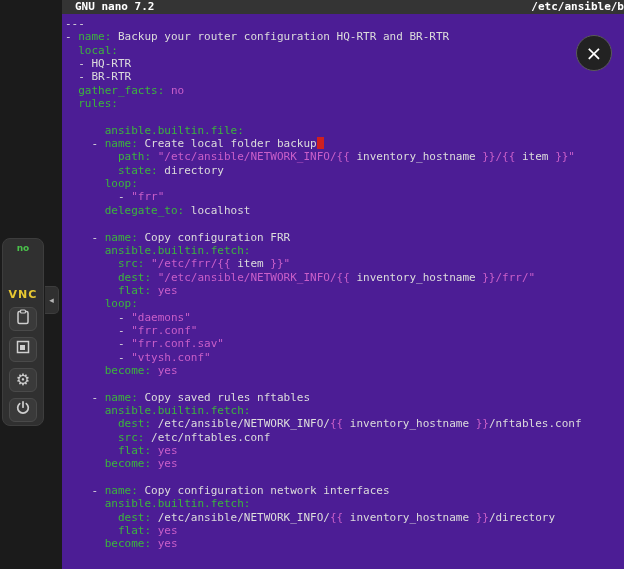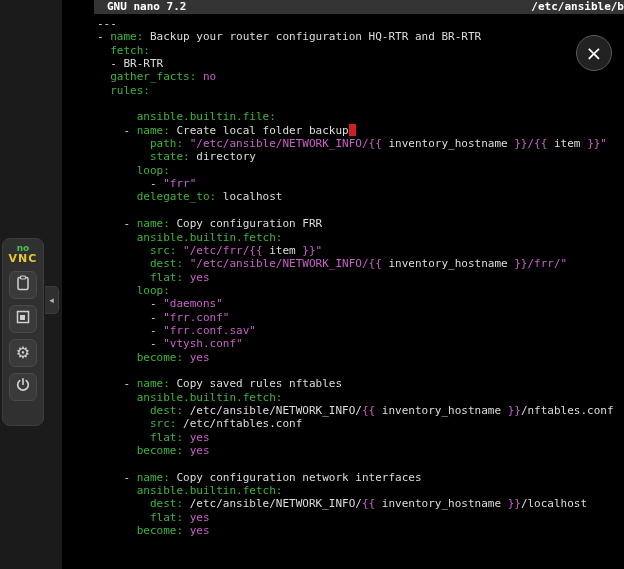--- a/index.html
+++ b/index.html
@@ -10,34 +10,34 @@
   .stage{position:absolute;inset:0;}
   
   .left-rail{position:absolute;left:0;top:0;width:62px;height:100%;background:#1b1b1b;}
   .vnc-panel{
     position:absolute;left:2px;top:238px;width:42px;height:188px;
     background:#303030;border:1px solid #3d3d3d;border-radius:8px;
     display:flex;flex-direction:column;align-items:center;padding-top:5px;box-sizing:border-box;
   }
   .logo{display:flex;flex-direction:column;align-items:center;line-height:1;margin-bottom:4px;}
   .logo-no{color:#49c24a;font-family:"DejaVu Sans",sans-serif;font-weight:bold;font-size:9px;}
-  .logo-vnc{color:#e8c832;font-family:"DejaVu Sans",sans-serif;font-weight:bold;font-size:11px;letter-spacing:1px;}
+  .logo-vnc{color:#e8c832;font-family:"DejaVu Sans",sans-serif;font-weight:bold;font-size:11px;letter-spacing:1px;margin-top:36px;}
   .vnc-btn{
     width:28px;height:28px;margin:3px 0;background:#3a3a3a;border:1px solid #4a4a4a;border-radius:6px;
     display:flex;align-items:center;justify-content:center;cursor:pointer;box-sizing:border-box;
   }
   .gear{color:#cfcfcf;font-family:"DejaVu Sans",sans-serif;font-size:16px;line-height:1;}
   .panel-handle{
     position:absolute;left:45px;top:286px;width:14px;height:28px;background:#303030;
     border:1px solid #3d3d3d;border-left:none;border-radius:0 5px 5px 0;
     display:flex;align-items:center;justify-content:center;color:#b5b5b5;
     font-family:"DejaVu Sans",sans-serif;font-size:9px;cursor:pointer;box-sizing:border-box;
   }
   
-  .terminal{position:absolute;left:62px;top:0;right:0;bottom:0;background:#000000;padding-left:32px;}
+  .terminal{position:absolute;left:62px;top:0;right:0;bottom:0;background:#4c1d95;}
   .titlebar{
     height:14px;background:#343434;color:#ffffff;font-weight:bold;font-size:11px;line-height:14px;
     display:flex;justify-content:space-between;white-space:nowrap;overflow:hidden;
     padding-left:13px;
   }
   .tb-file{margin-left:auto;}
   .code{padding:3px 0 0 3px;}
   .code-line{height:13.35px;white-space:pre;font-size:11px;line-height:13.35px;}
   .seg-p{color:#dcdcdc;}
   .seg-k{color:#3cb53c;}
@@ -101,21 +101,22 @@
   </div>
 
   <div class="terminal">
     <div class="titlebar">
       <span class="tb-app">GNU nano 7.2</span>
       <span class="tb-file">/etc/ansible/b</span>
     </div>
     <div class="code">
         <div class="code-line"><span class="seg-p">---</span></div>
         <div class="code-line"><span class="seg-p">- </span><span class="seg-k">name:</span><span class="seg-p"> Backup your router configuration HQ-RTR and BR-RTR</span></div>
-        <div class="code-line"><span class="seg-p">  </span><span class="seg-k">fetch:</span></div>
+        <div class="code-line"><span class="seg-p">  </span><span class="seg-k">local:</span></div>
+        <div class="code-line"><span class="seg-p">  - HQ-RTR</span></div>
         <div class="code-line"><span class="seg-p">  - BR-RTR</span></div>
         <div class="code-line"><span class="seg-p">  </span><span class="seg-k">gather_facts:</span><span class="seg-p"> </span><span class="seg-s">no</span></div>
         <div class="code-line"><span class="seg-p">  </span><span class="seg-k">rules:</span></div>
         <div class="code-line"></div>
         <div class="code-line"><span class="seg-p">      </span><span class="seg-k">ansible.builtin.file:</span></div>
         <div class="code-line"><span class="seg-p">    - </span><span class="seg-k">name:</span><span class="seg-p"> Create local folder backup</span><span class="seg-cur"></span></div>
         <div class="code-line"><span class="seg-p">        </span><span class="seg-k">path:</span><span class="seg-p"> </span><span class="seg-s">"/etc/ansible/NETWORK_INFO/{{</span><span class="seg-p"> inventory_hostname </span><span class="seg-s">}}/{{</span><span class="seg-p"> item </span><span class="seg-s">}}"</span></div>
         <div class="code-line"><span class="seg-p">        </span><span class="seg-k">state:</span><span class="seg-p"> directory</span></div>
         <div class="code-line"><span class="seg-p">      </span><span class="seg-k">loop:</span></div>
         <div class="code-line"><span class="seg-p">        - </span><span class="seg-s">"frr"</span></div>
@@ -135,21 +136,21 @@
         <div class="code-line"></div>
         <div class="code-line"><span class="seg-p">    - </span><span class="seg-k">name:</span><span class="seg-p"> Copy saved rules nftables</span></div>
         <div class="code-line"><span class="seg-p">      </span><span class="seg-k">ansible.builtin.fetch:</span></div>
         <div class="code-line"><span class="seg-p">        </span><span class="seg-k">dest:</span><span class="seg-p"> /etc/ansible/NETWORK_INFO/</span><span class="seg-s">{{</span><span class="seg-p"> inventory_hostname </span><span class="seg-s">}}</span><span class="seg-p">/nftables.conf</span></div>
         <div class="code-line"><span class="seg-p">        </span><span class="seg-k">src:</span><span class="seg-p"> /etc/nftables.conf</span></div>
         <div class="code-line"><span class="seg-p">        </span><span class="seg-k">flat:</span><span class="seg-p"> </span><span class="seg-s">yes</span></div>
         <div class="code-line"><span class="seg-p">      </span><span class="seg-k">become:</span><span class="seg-p"> </span><span class="seg-s">yes</span></div>
         <div class="code-line"></div>
         <div class="code-line"><span class="seg-p">    - </span><span class="seg-k">name:</span><span class="seg-p"> Copy configuration network interfaces</span></div>
         <div class="code-line"><span class="seg-p">      </span><span class="seg-k">ansible.builtin.fetch:</span></div>
-        <div class="code-line"><span class="seg-p">        </span><span class="seg-k">dest:</span><span class="seg-p"> /etc/ansible/NETWORK_INFO/</span><span class="seg-s">{{</span><span class="seg-p"> inventory_hostname </span><span class="seg-s">}}</span><span class="seg-p">/localhost</span></div>
+        <div class="code-line"><span class="seg-p">        </span><span class="seg-k">dest:</span><span class="seg-p"> /etc/ansible/NETWORK_INFO/</span><span class="seg-s">{{</span><span class="seg-p"> inventory_hostname </span><span class="seg-s">}}</span><span class="seg-p">/directory</span></div>
         <div class="code-line"><span class="seg-p">        </span><span class="seg-k">flat:</span><span class="seg-p"> </span><span class="seg-s">yes</span></div>
         <div class="code-line"><span class="seg-p">      </span><span class="seg-k">become:</span><span class="seg-p"> </span><span class="seg-s">yes</span></div>
       </div>
   </div>
 
   <div class="close-btn">
     <span>×</span>
   </div>
 
 </div>

